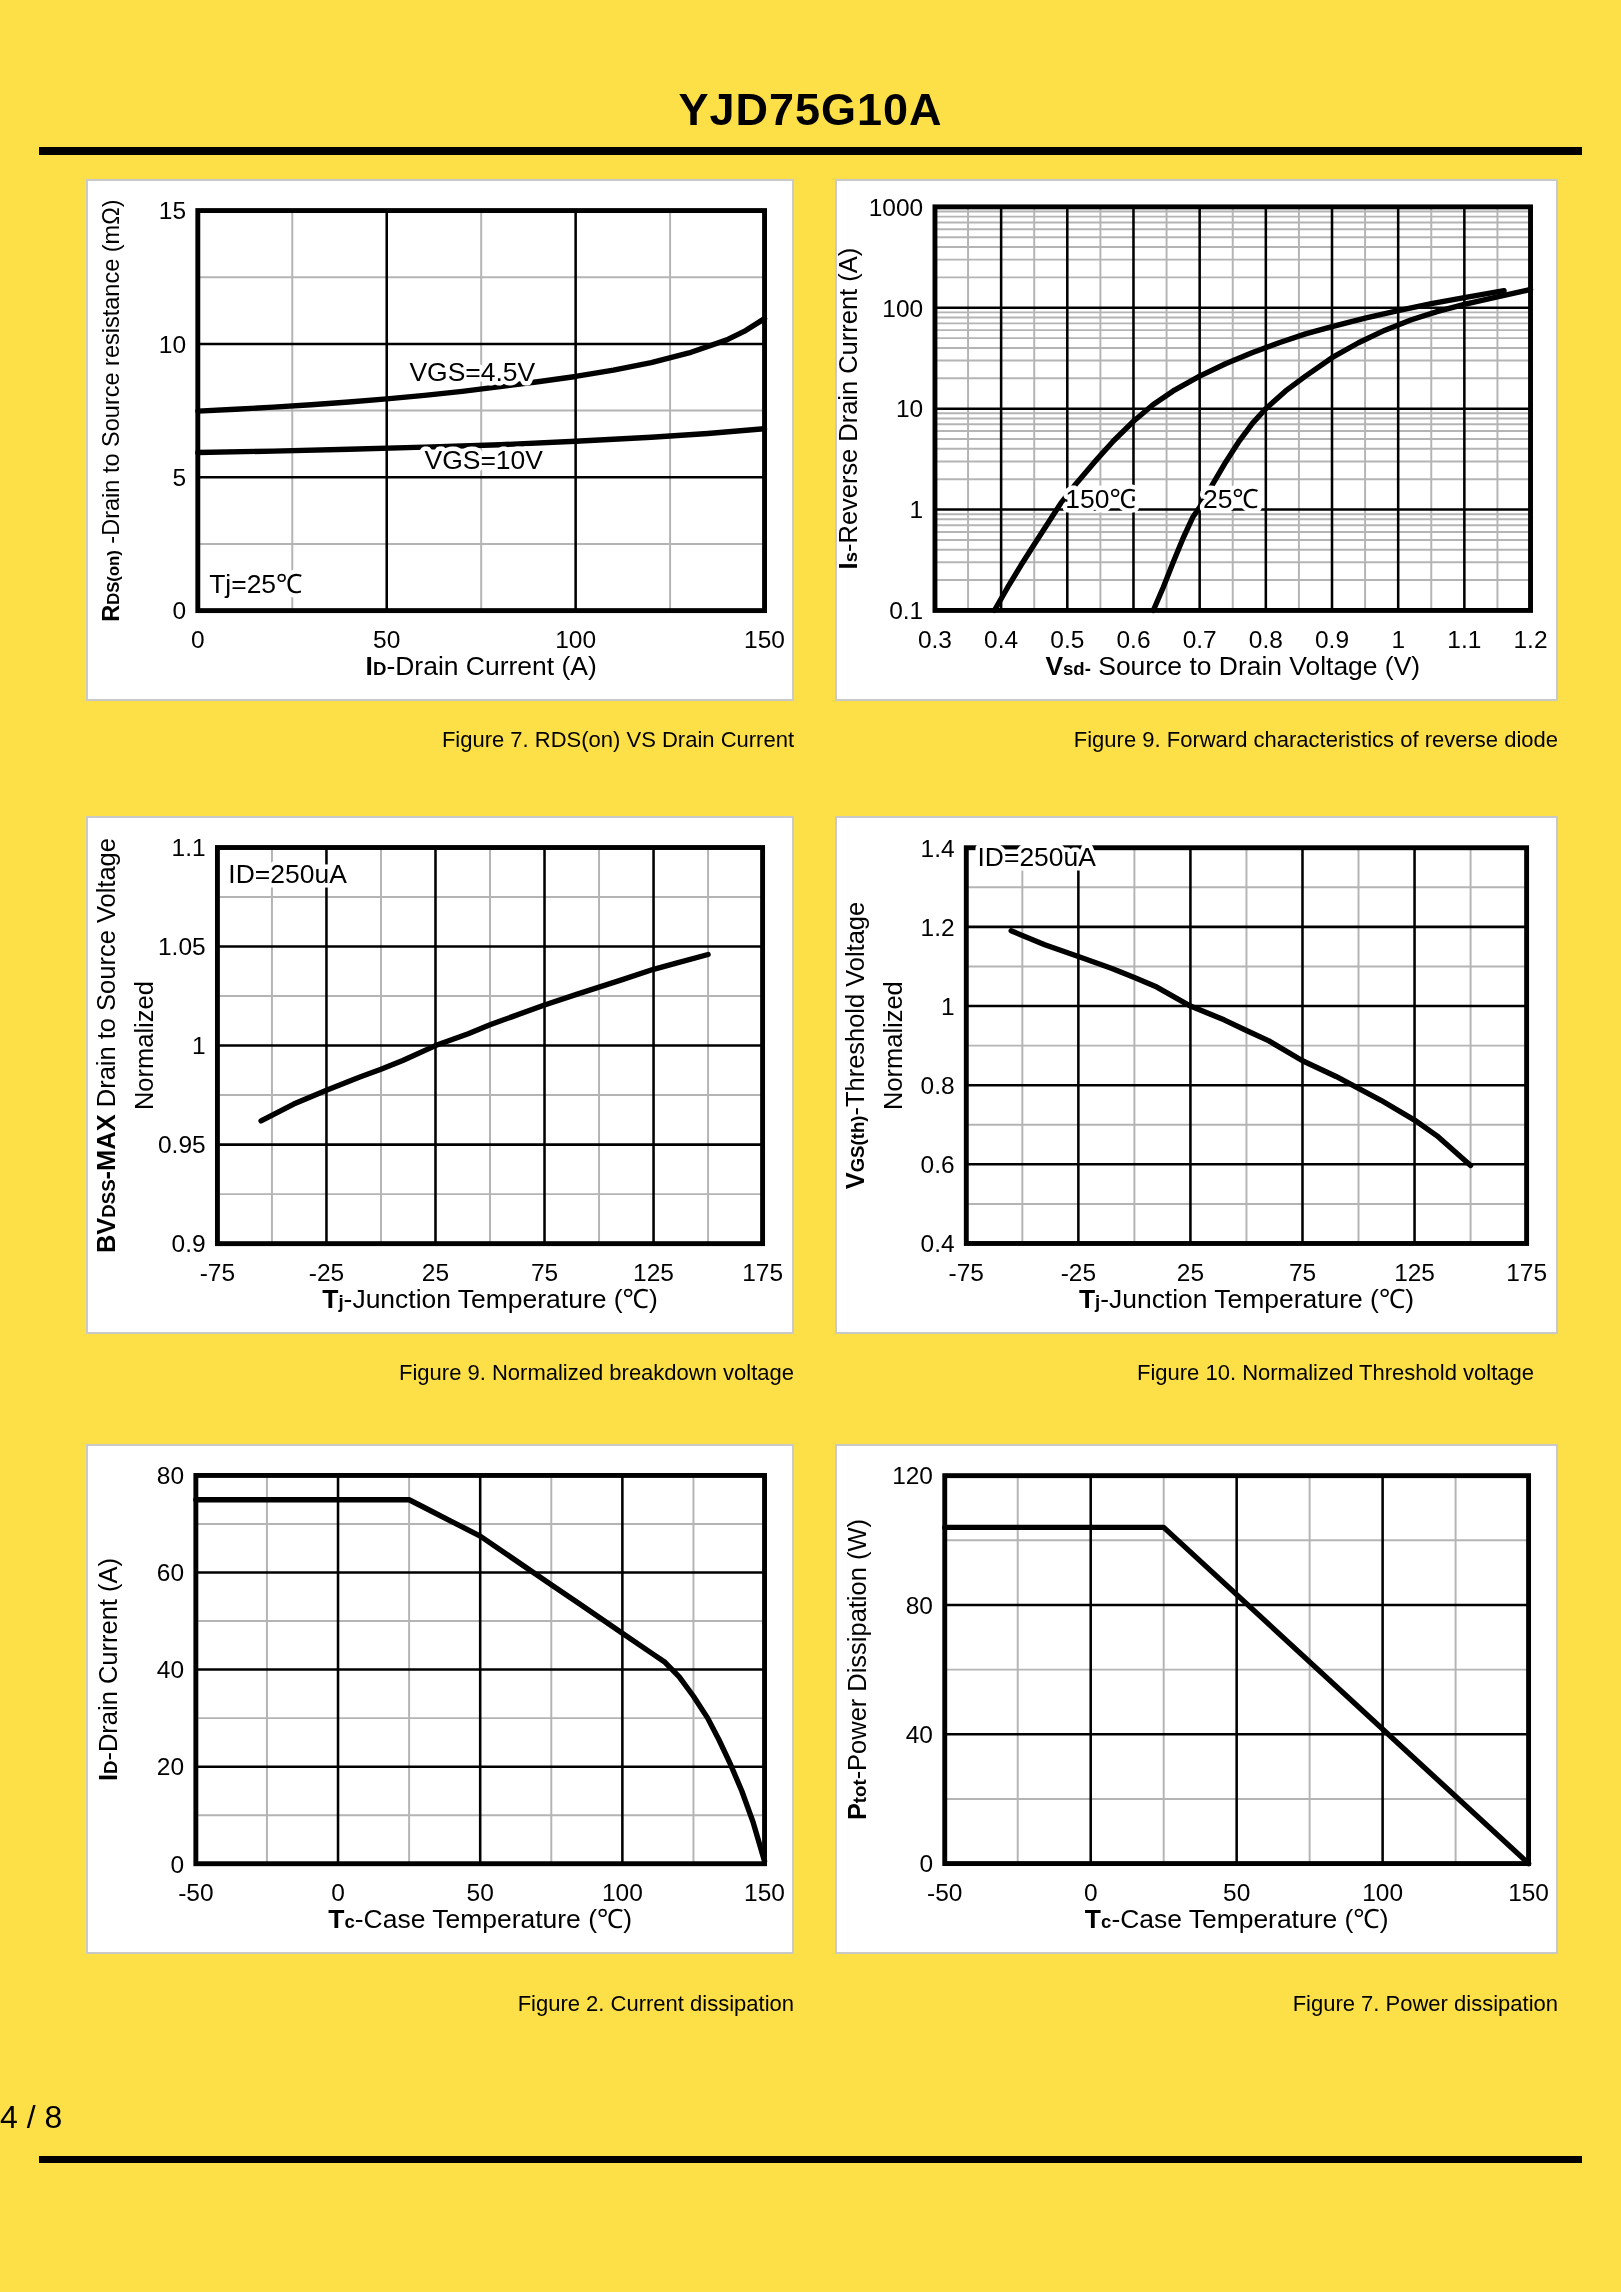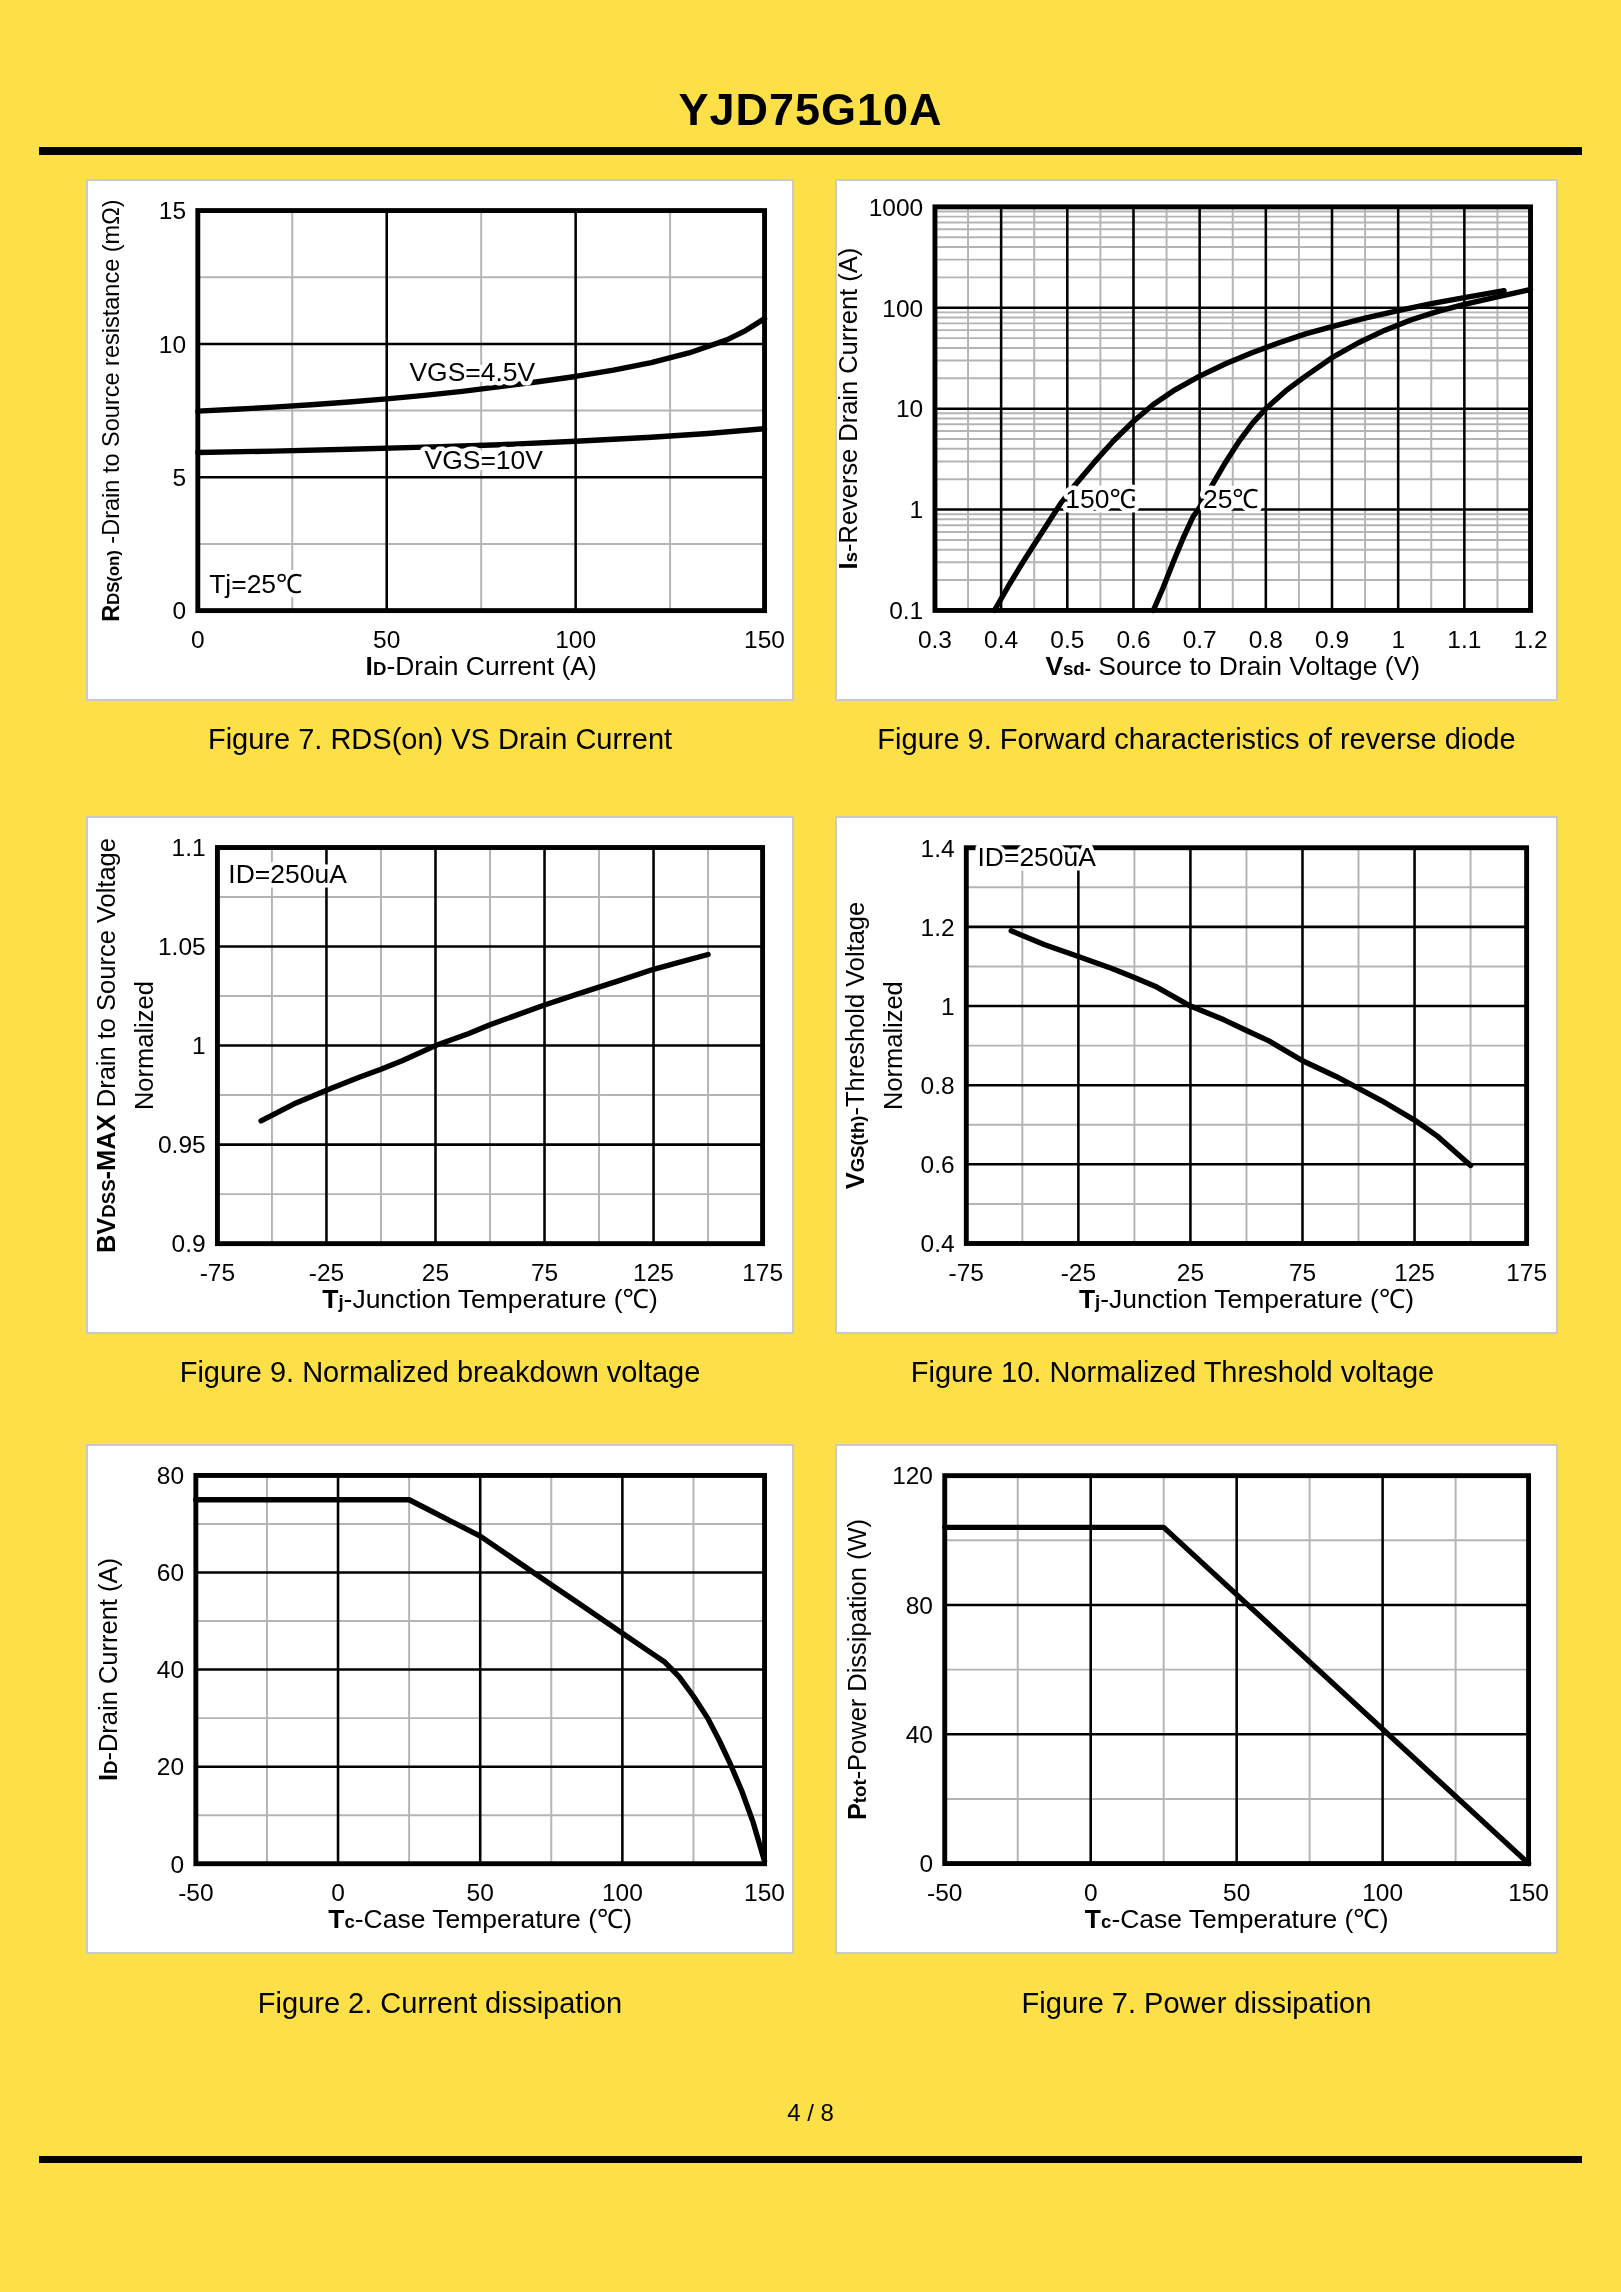--- a/index.html
+++ b/index.html
@@ -2,22 +2,22 @@
 <html><head>
 <meta charset="utf-8">
 <style>
   html,body{margin:0;padding:0;background:#e8e8e8;}
   .page{position:relative;width:1621px;height:2293px;background:#fde047;font-family:"Liberation Sans",sans-serif;color:#000;overflow:hidden;}
   .title{position:absolute;top:84px;left:0;width:100%;text-align:center;font-size:45px;font-weight:bold;letter-spacing:1px;}
   .rule{position:absolute;left:39px;width:1543px;background:#000;}
   .header-rule{top:147px;height:7.8px;}
   .footer-rule{top:2156px;height:6.9px;}
   .panel{position:absolute;border:2px solid #c9c9c9;background:#fff;}
-  .caption{position:absolute;text-align:center;font-size:29px;height:43px;line-height:43px;}
-  .page-number{position:absolute;top:2099px;left:0;width:100%;text-align:center;font-size:24px;}
+  .caption{position:absolute;text-align:right;font-size:22px;height:43px;line-height:43px;}
+  .page-number{position:absolute;top:2099px;left:0;width:100%;text-align:left;font-size:32px;}
   svg{display:block;}
 </style>
 </head>
 <body>
 
 <div class="page">
 
   <div class="title">YJD75G10A</div>
   <div class="rule header-rule"></div>
 

